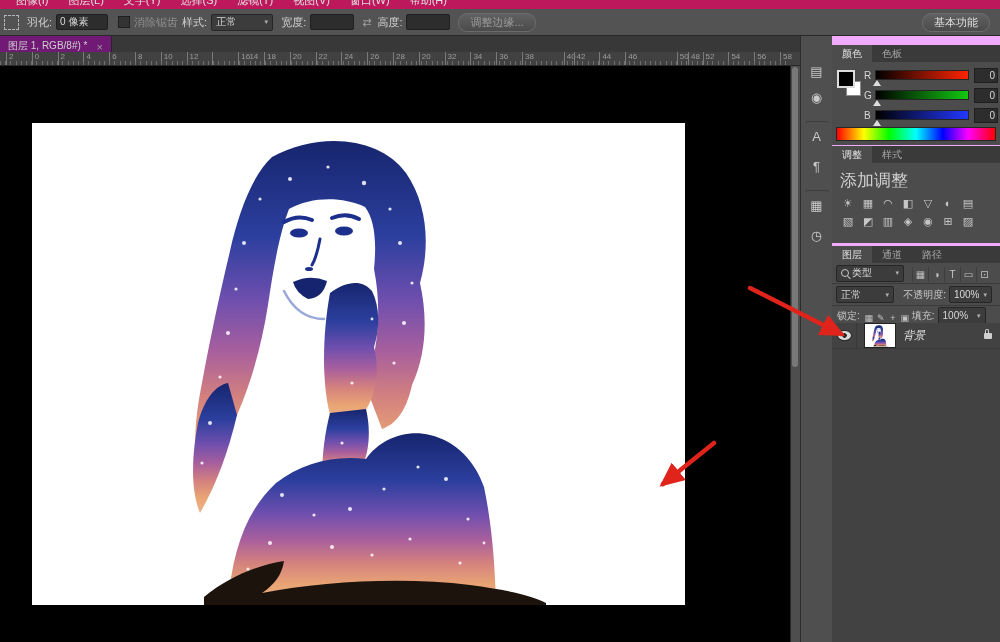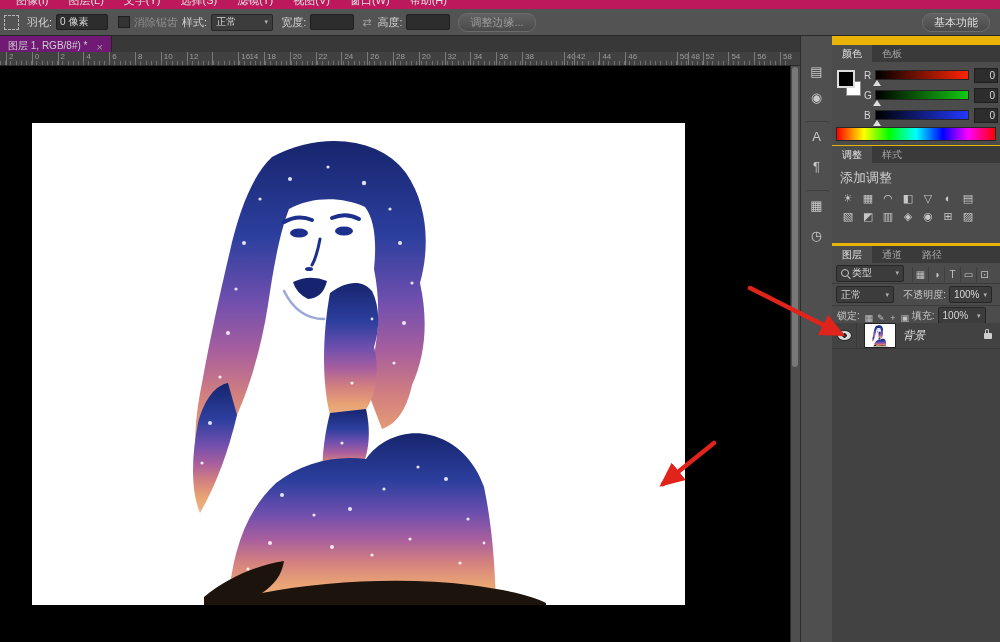--- a/index.html
+++ b/index.html
@@ -53,21 +53,21 @@
   .vthumb{position:absolute;top:2px;left:1px;width:6px;height:300px;background:#787878;border-radius:3px;}
 
   
   .dockstrip{position:absolute;top:35px;left:800px;width:32px;height:607px;background:#4f4f4f;
              border-left:1px solid #2c2c2c;padding-top:22px;box-sizing:border-box;}
   .dock-btn{width:24px;height:22px;margin:4px auto;border-radius:3px;color:#c9c9c9;font-size:13px;
             line-height:22px;text-align:center;}
   .dock-btn.grp{margin-top:12px;border-top:1px solid #3d3d3d;padding-top:4px;height:26px;}
 
   
-  .rightcol{position:absolute;top:35px;left:832px;width:168px;height:607px;background:#eab308;}
+  .rightcol{position:absolute;top:35px;left:832px;width:168px;height:607px;background:#f0abfc;}
   .panel{position:absolute;left:0;width:168px;background:#4c4c4c;box-sizing:border-box;}
   .ptabs{display:flex;height:17px;background:#3a3a3a;font-size:10px;line-height:17px;}
   .ptab{padding:0 10px;color:#a8a8a8;}
   .ptab.active{background:#4c4c4c;color:#e2e2e2;}
 
   .colorpanel{top:10px;height:100px;}
   .fgbg{position:absolute;left:5px;top:25px;width:26px;height:28px;}
   .bgsq{position:absolute;left:9px;top:11px;width:13px;height:13px;background:#fff;border:1px solid #8a8a8a;}
   .fgsq{position:absolute;left:0;top:0;width:14px;height:14px;background:#000;border:2px solid #dcdcdc;}
   .sliders{position:absolute;left:32px;right:2px;top:20px;}
@@ -75,21 +75,21 @@
   .sl-label{width:11px;font-size:10px;color:#d6d6d6;}
   .sl-track{position:relative;flex:1;height:8px;border:1px solid #262626;}
   .sl-thumb{position:absolute;left:-3px;bottom:-7px;width:0;height:0;
             border-left:4px solid transparent;border-right:4px solid transparent;border-bottom:6px solid #dedede;}
   .sl-val{width:20px;height:13px;background:#2d2d2d;border:1px solid #1f1f1f;font-size:10px;color:#d8d8d8;
           text-align:right;padding-right:2px;margin-left:5px;line-height:13px;}
   .spectrum{position:absolute;left:4px;right:4px;bottom:4px;height:12px;border:1px solid #262626;
             background:linear-gradient(to right,#ff0000,#ffff00 17%,#00ff00 33%,#00ffff 50%,#0000ff 67%,#ff00ff 83%,#ff0000);}
 
   .adjpanel{top:111px;height:97px;}
-  .adjhead{font-size:13px;color:#cfcfcf;margin:6px 0 2px 8px;}
+  .adjhead{font-size:17px;color:#cfcfcf;margin:6px 0 2px 8px;}
   .adj-row{display:flex;padding-left:6px;}
   .adj-ic{width:20px;height:18px;line-height:18px;text-align:center;color:#c6c6c6;font-size:11px;}
 
   .layerspanel{top:211px;height:396px;background:#424242;}
   .lrow{display:flex;align-items:center;background:#4c4c4c;border-bottom:1px solid #3a3a3a;padding-left:4px;}
   .filterrow{height:20px;} .blendrow{height:21px;} .lockrow{height:19px;}
   .slabel{font-size:10px;color:#c8c8c8;margin:0 3px 0 1px;white-space:nowrap;}
   .mag{position:relative;width:6px;height:6px;border:1px solid #c8c8c8;border-radius:50%;margin-right:3px;flex:none;}
   .mag::after{content:"";position:absolute;width:4px;height:1px;background:#c8c8c8;right:-3px;bottom:-2px;transform:rotate(45deg);}
   .mini-btn{display:inline-block;width:15px;height:15px;line-height:15px;text-align:center;color:#c2c2c2;

